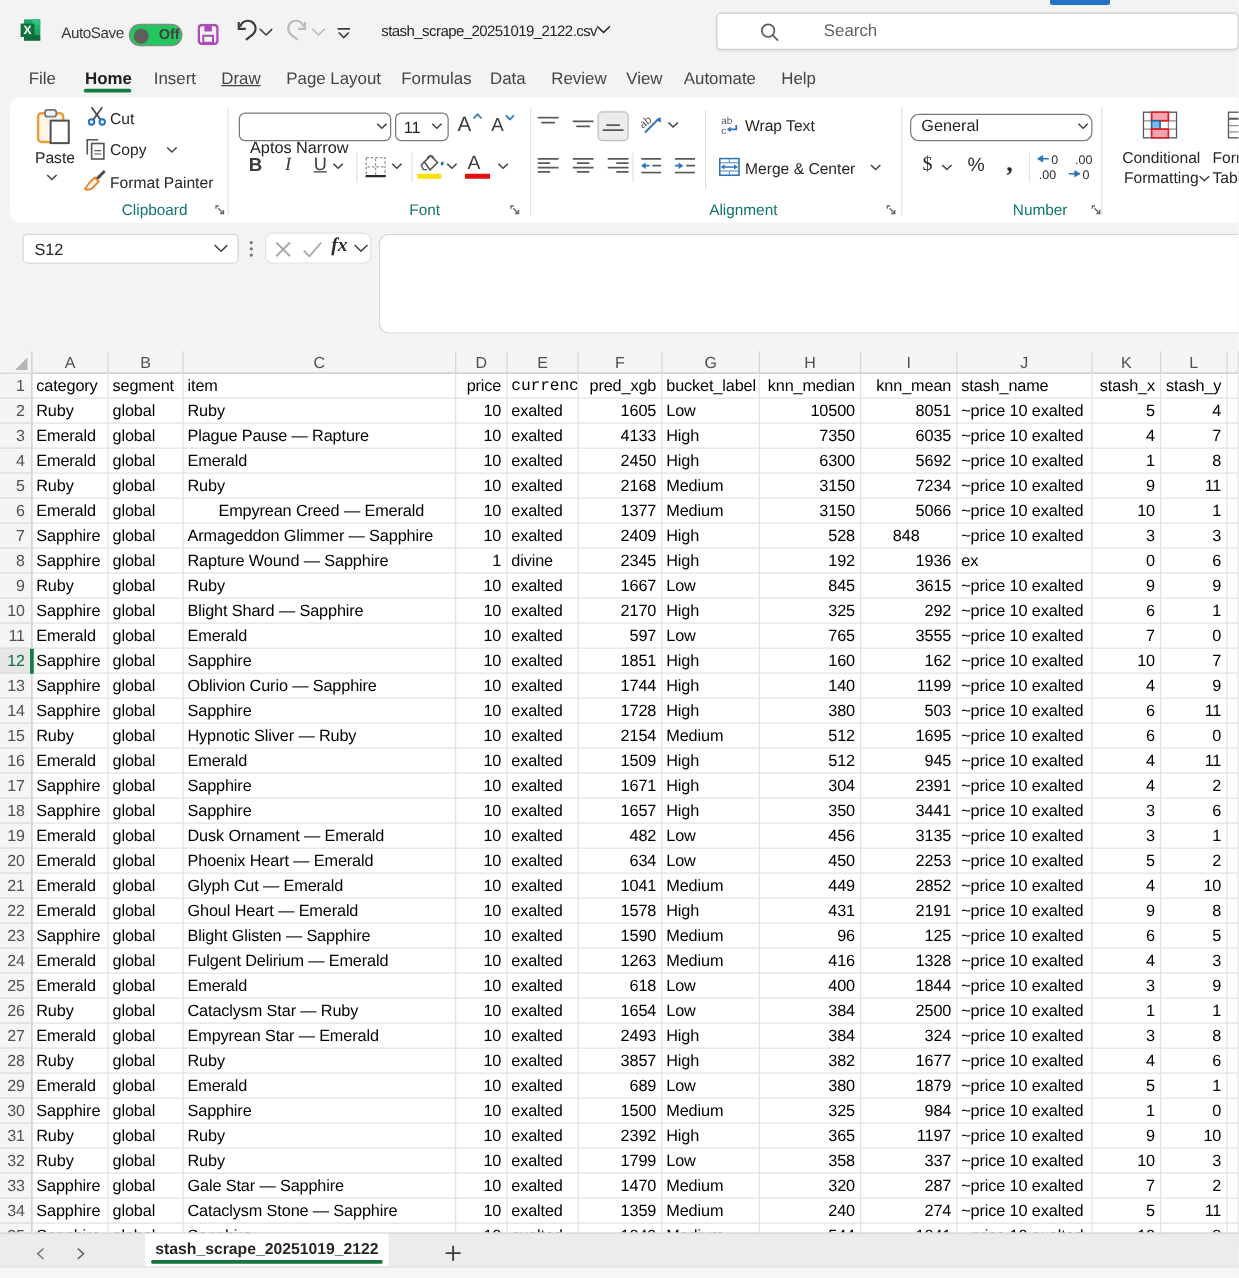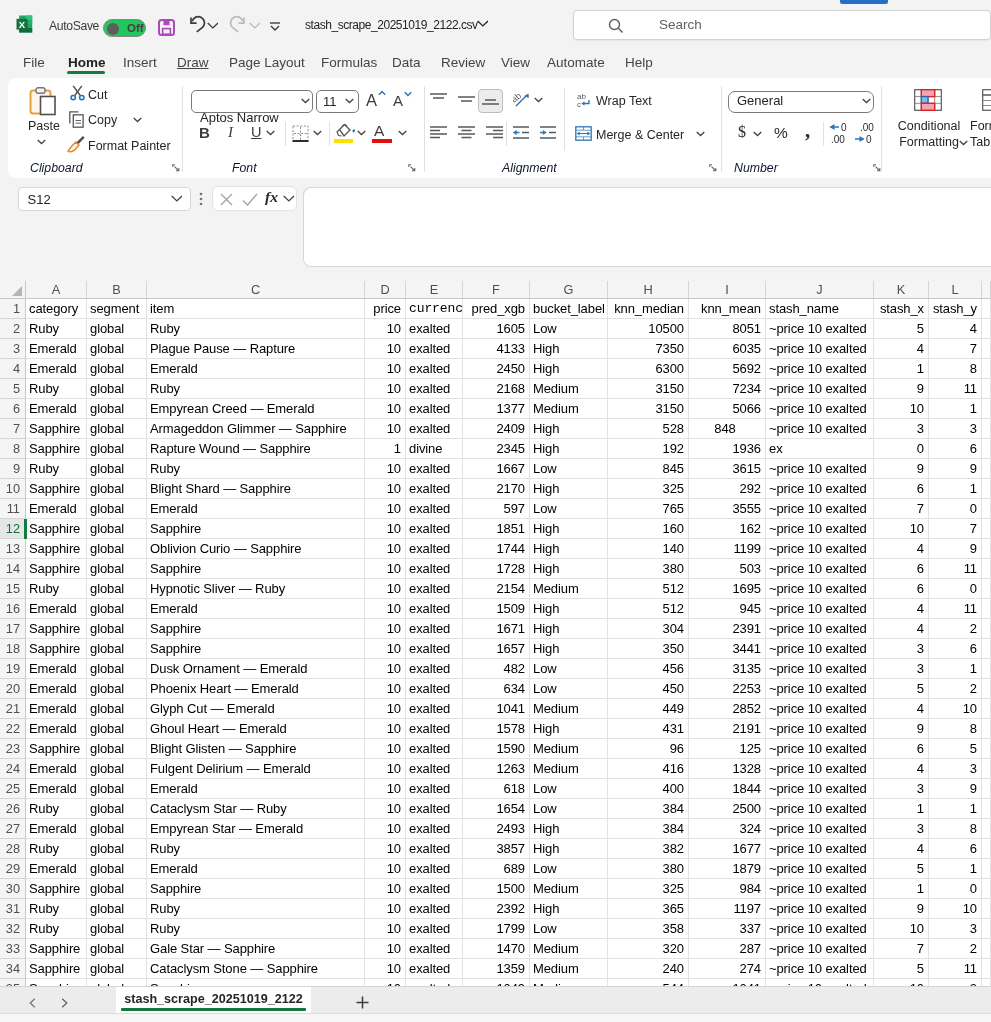--- a/index.html
+++ b/index.html
@@ -22,21 +22,21 @@
 
 
 #tabrow { position:absolute; left:0; top:48px; width:991px; height:30px; font-size:13.5px; color:#444; }
 #tabrow span { position:absolute; top:7px; }
 #tab-home { font-weight:bold; color:#222; }
 #home-underline { position:absolute; left:67px; top:23px; width:38px; height:3px; background:#127c43; border-radius:2px; }
 
 
 #ribbon { position:absolute; left:8px; top:78px; width:983px; height:100px; background:#fff; border-radius:8px 0 0 8px; overflow:hidden; }
 .gsep { position:absolute; top:8px; height:86px; width:1px; background:#e1e1e1; }
-.glabel { position:absolute; top:83px; font-size:12.3px; color:#0f172a; width:120px; text-align:left;font-style:italic; }
+.glabel { position:absolute; top:83px; font-size:12.3px; color:#0f766e; width:120px; text-align:right; }
 .launcher { position:absolute; top:86px; }
 .btn-label { font-size:12.5px; color:#262626; }
 .combo { position:absolute; background:#fff; border:1px solid #7a7a7a; border-radius:5px; font-size:13px; color:#242424; }
 
 
 #namebox { position:absolute; left:18px; top:187px; width:173px; height:24px; background:#fff; border:1px solid #d6d6d6; border-radius:4px; }
 #namebox .t { position:absolute; left:8.5px; top:4px; font-size:13px; color:#242424; }
 #fxbox { position:absolute; left:212px; top:186px; width:85px; height:25px; background:#fff; border:1px solid #e3e3e3; border-radius:6px; }
 #formulabox { position:absolute; left:303px; top:187px; width:688px; height:80px; background:#fff; border:1px solid #d6d6d6; border-radius:8px 0 0 8px; border-right:none; }
 
@@ -503,21 +503,21 @@
         <div class="cell cr" style="left: 689px; width: 77px;">7234</div>
         <div class="cell cl" style="left: 766px; width: 108px;">~price 10 exalted</div>
         <div class="cell cr" style="left: 874px; width: 55px;">9</div>
         <div class="cell cr" style="left: 929px; width: 53px;">11</div>
         <div class="cell" style="left: 982px; width: 9px;"></div>
       </div>
       <div class="row">
         <div class="rh">6</div>
         <div class="cell cl" style="left: 26px; width: 61px;">Emerald</div>
         <div class="cell cl" style="left: 87px; width: 60px;">global</div>
-        <div class="cell cl" style="left: 147px; width: 218px;">Empyrean Creed — Emerald</div>
+        <div class="cell cl" style="left: 147px; width: 218px; text-align: center;">Empyrean Creed — Emerald</div>
         <div class="cell cr" style="left: 365px; width: 41px;">10</div>
         <div class="cell cl" style="left: 406px; width: 57px;">exalted</div>
         <div class="cell cr" style="left: 463px; width: 67px;">1377</div>
         <div class="cell cl" style="left: 530px; width: 78px;">Medium</div>
         <div class="cell cr" style="left: 608px; width: 81px;">3150</div>
         <div class="cell cr" style="left: 689px; width: 77px;">5066</div>
         <div class="cell cl" style="left: 766px; width: 108px;">~price 10 exalted</div>
         <div class="cell cr" style="left: 874px; width: 55px;">10</div>
         <div class="cell cr" style="left: 929px; width: 53px;">1</div>
         <div class="cell" style="left: 982px; width: 9px;"></div>

